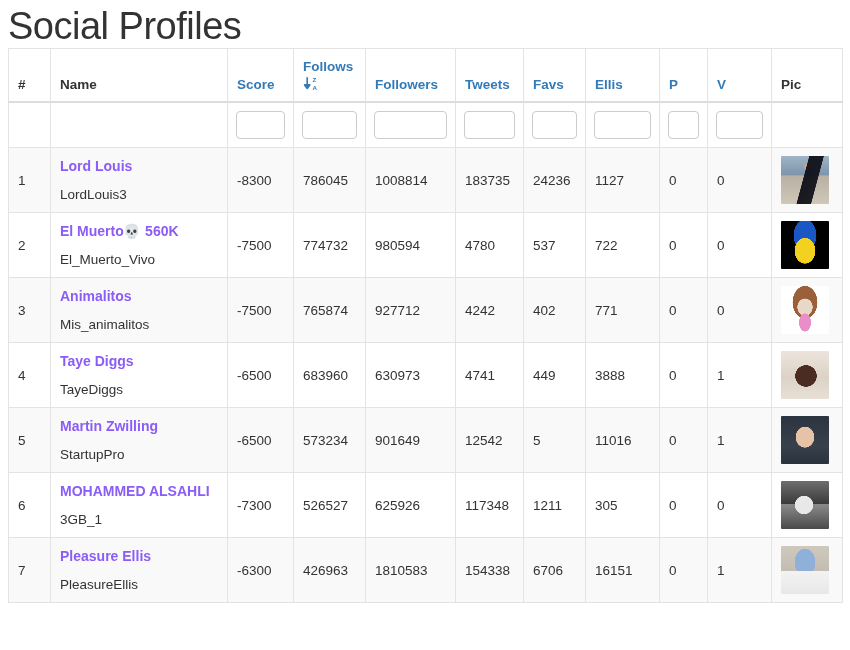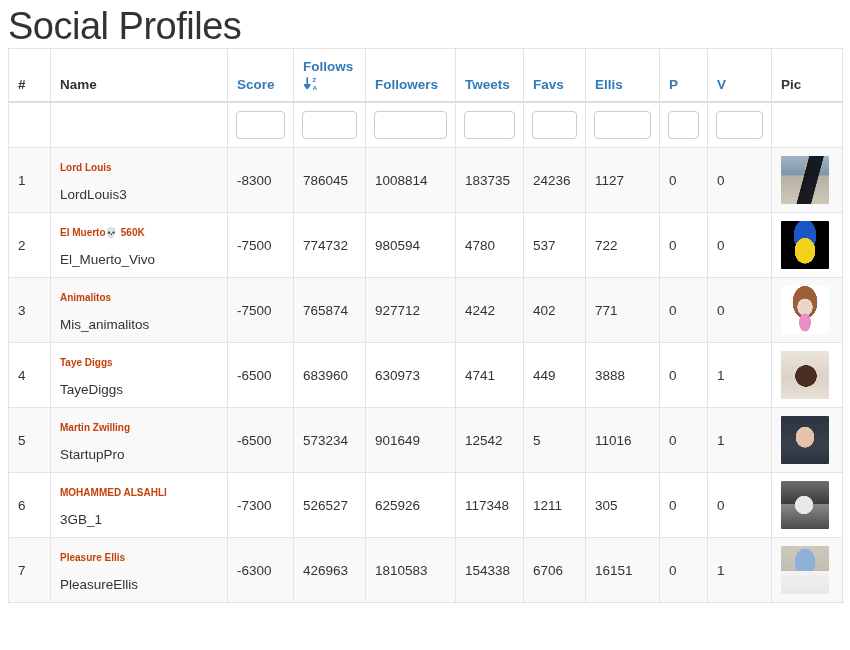--- a/index.html
+++ b/index.html
@@ -88,24 +88,24 @@
   .filter-cell-empty { background: #ffffff; }
 
   tbody tr.odd td { background: #f9f9f9; }
   tbody tr.even td { background: #ffffff; }
 
   td.c-num { text-align: left; color: #333333; }
   td.c-name { padding-top: 9px; padding-bottom: 10px; }
   td.c-pic { padding: 6px 8px; }
 
   a.profile-link {
-    color: #c2410c;
+    color: #8b5cf6;
     font-weight: bold;
     text-decoration: none;
-    font-size: 10px;
+    font-size: 14px;
   }
   .handle {
     display: block;
     margin-top: 13px;
     color: #333333;
     font-size: 13.5px;
     font-weight: normal;
   }
 
   .avatar {

